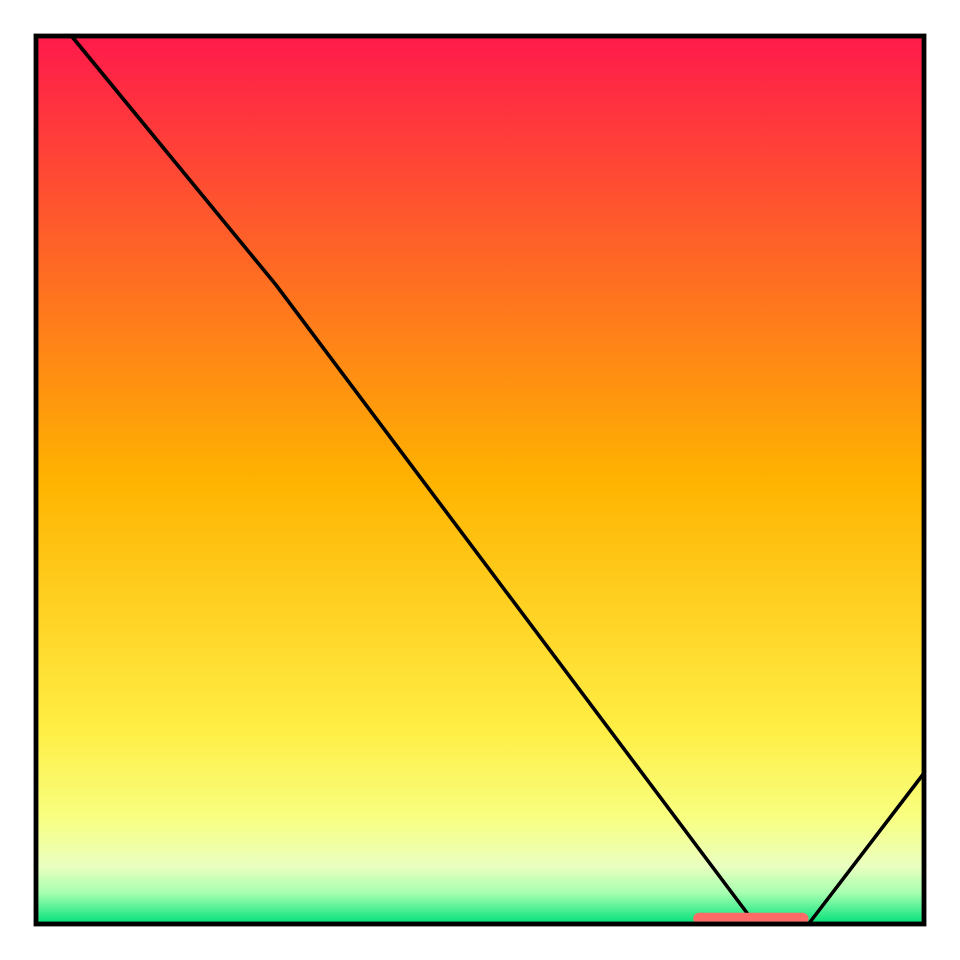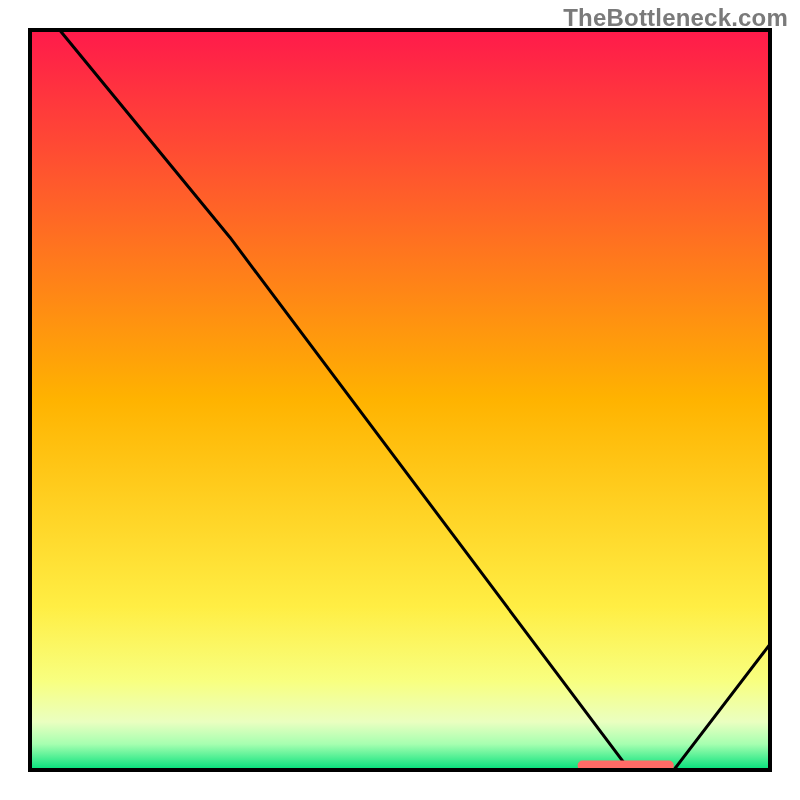--- a/index.html
+++ b/index.html
@@ -26,21 +26,20 @@
     user-select: none;
   }
   svg {
     display: block;
   }
 </style>
 </head>
 <body>
 
 <div class="wrap">
-  <div class="watermark">TheBottleneck.com</div>
 
   <svg id="chart-svg" width="800" height="800" viewBox="0 0 800 800">
     <defs>
       <linearGradient id="bg-grad" x1="0" y1="0" x2="0" y2="1">
           <stop offset="0%" stop-color="#ff1a4b"></stop>
           <stop offset="50%" stop-color="#ffb300"></stop>
           <stop offset="78%" stop-color="#ffee44"></stop>
           <stop offset="88%" stop-color="#f8ff80"></stop>
           <stop offset="93.5%" stop-color="#eaffc0"></stop>
           <stop offset="96.5%" stop-color="#a6ffb0"></stop>

